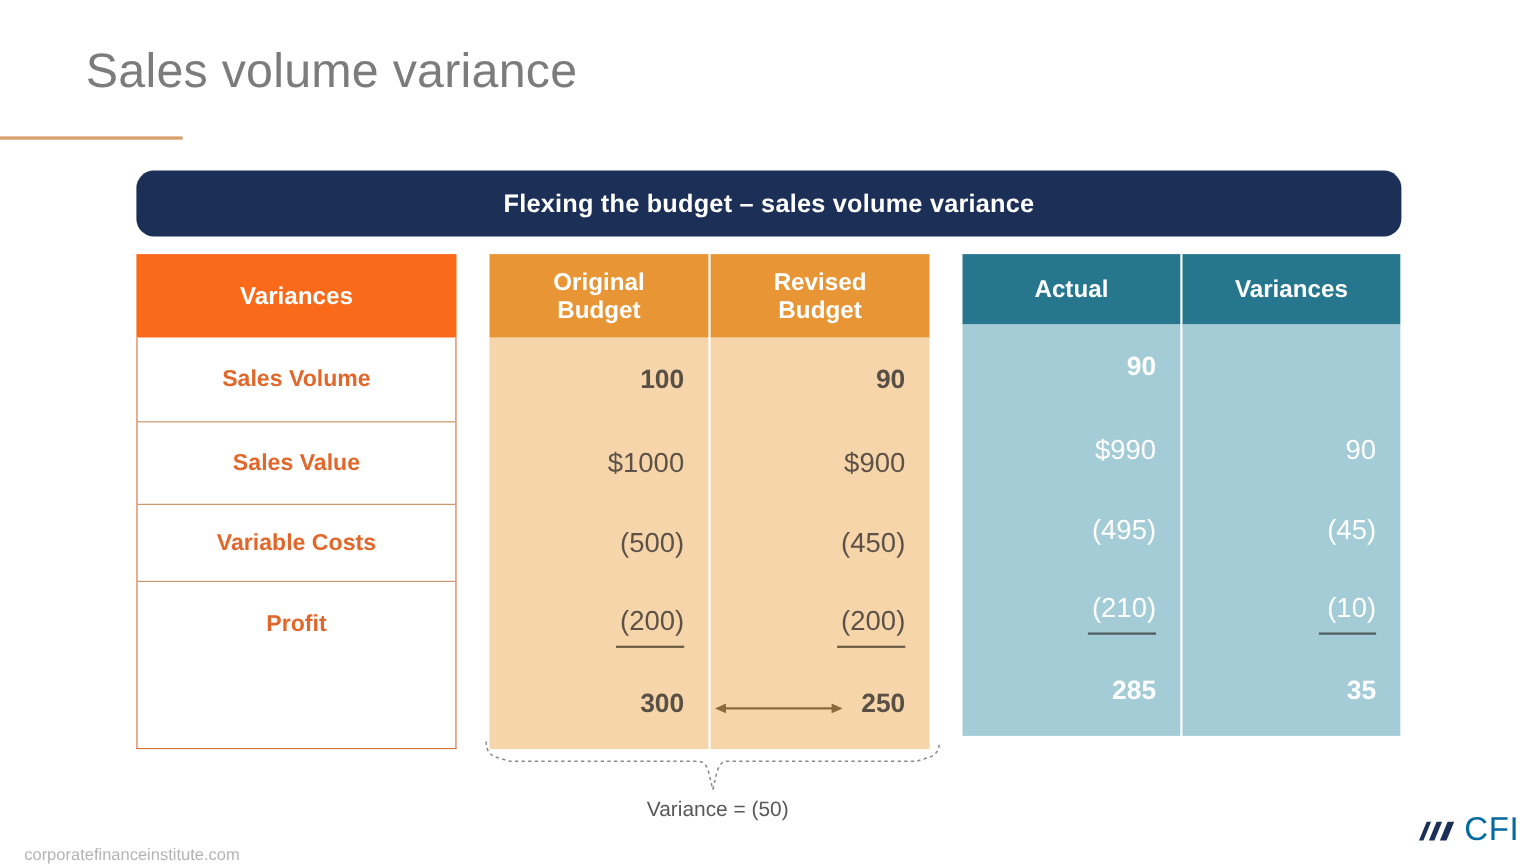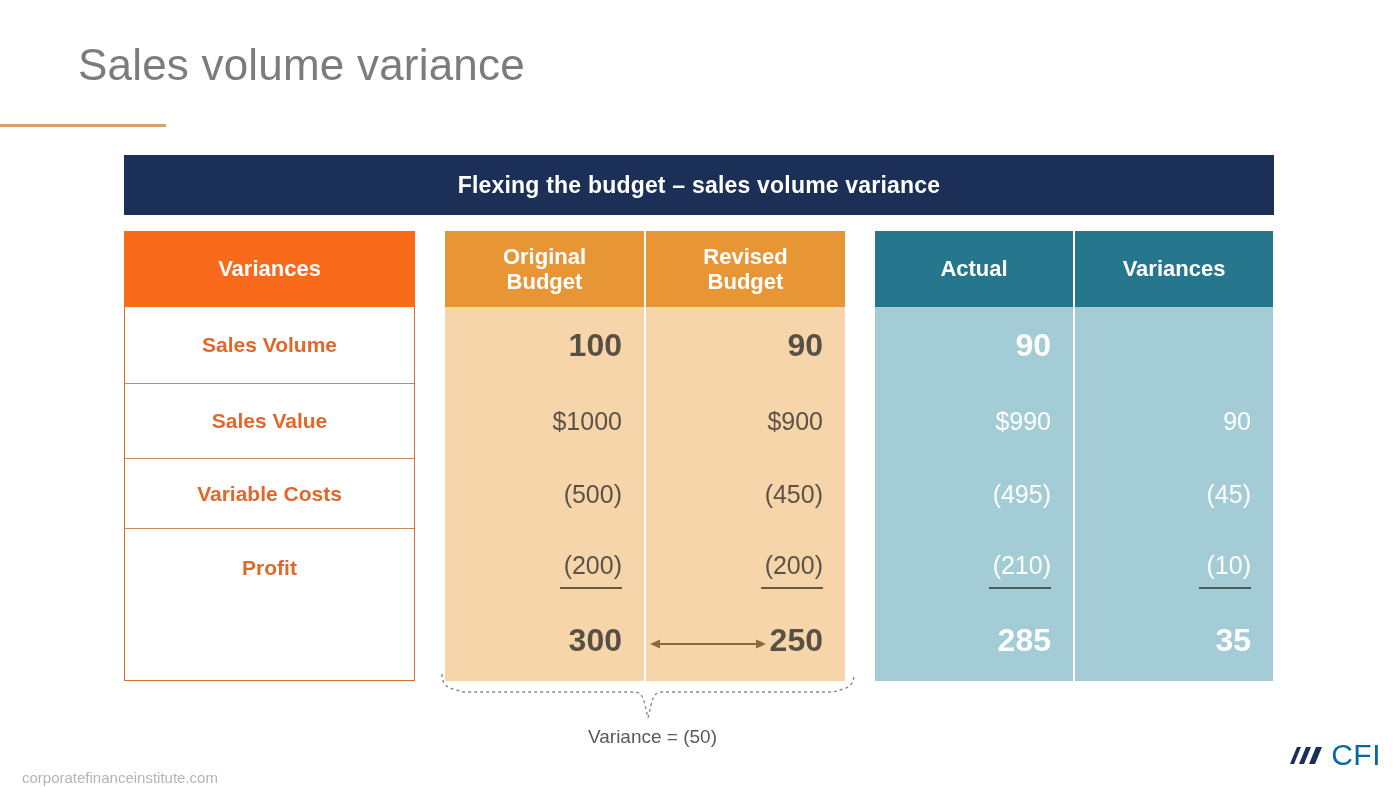--- a/index.html
+++ b/index.html
@@ -39,20 +39,21 @@
   .banner {
     position: absolute;
     left: 124px;
     top: 155px;
     width: 1150px;
     height: 60px;
     background: #1c3057;
     display: flex;
     align-items: center;
     justify-content: center;
+    border-radius: 16px;
   }
   .banner-text {
     color: #ffffff;
     font-size: 23px;
     font-weight: bold;
     letter-spacing: 0.2px;
   }
 
   
   .block {
@@ -132,21 +133,21 @@
   .right-wrap {
     left: 875px;
     top: 231px;
     width: 399px;
     height: 450px;
     display: flex;
     gap: 2px;
   }
   .right-col { width: 198px; }
   .right-head {
-    height: 76px;
+    height: 64px;
     background: #26778e;
     color: #ffffff;
     font-size: 22px;
     font-weight: bold;
     display: flex;
     align-items: center;
     justify-content: center;
     text-align: center;
   }
   .right-body {
@@ -167,21 +168,21 @@
   .vrow.r0 { height: 77px; }
   .vrow.r1 { height: 75px; }
   .vrow.r2 { height: 70px; }
   .vrow.r3 { height: 72px; }
   .vrow.r4 { height: 78px; }
 
   .val {
     font-size: 25px;
     font-weight: 400;
   }
-  .val.bold { font-weight: bold; font-size: 32px; margin-left: 48px; }
+  .val.bold { font-weight: bold; font-size: 24px; margin-left: 48px; }
 
   .mid-body .val { color: #5d5247; }
   .mid-body .val.bold { color: #595045; }
   .right-body .val { color: #ffffff; }
   .right-body .val.bold { color: #ffffff; }
 
   
   .subrule {
     position: absolute;
     bottom: 12px;

